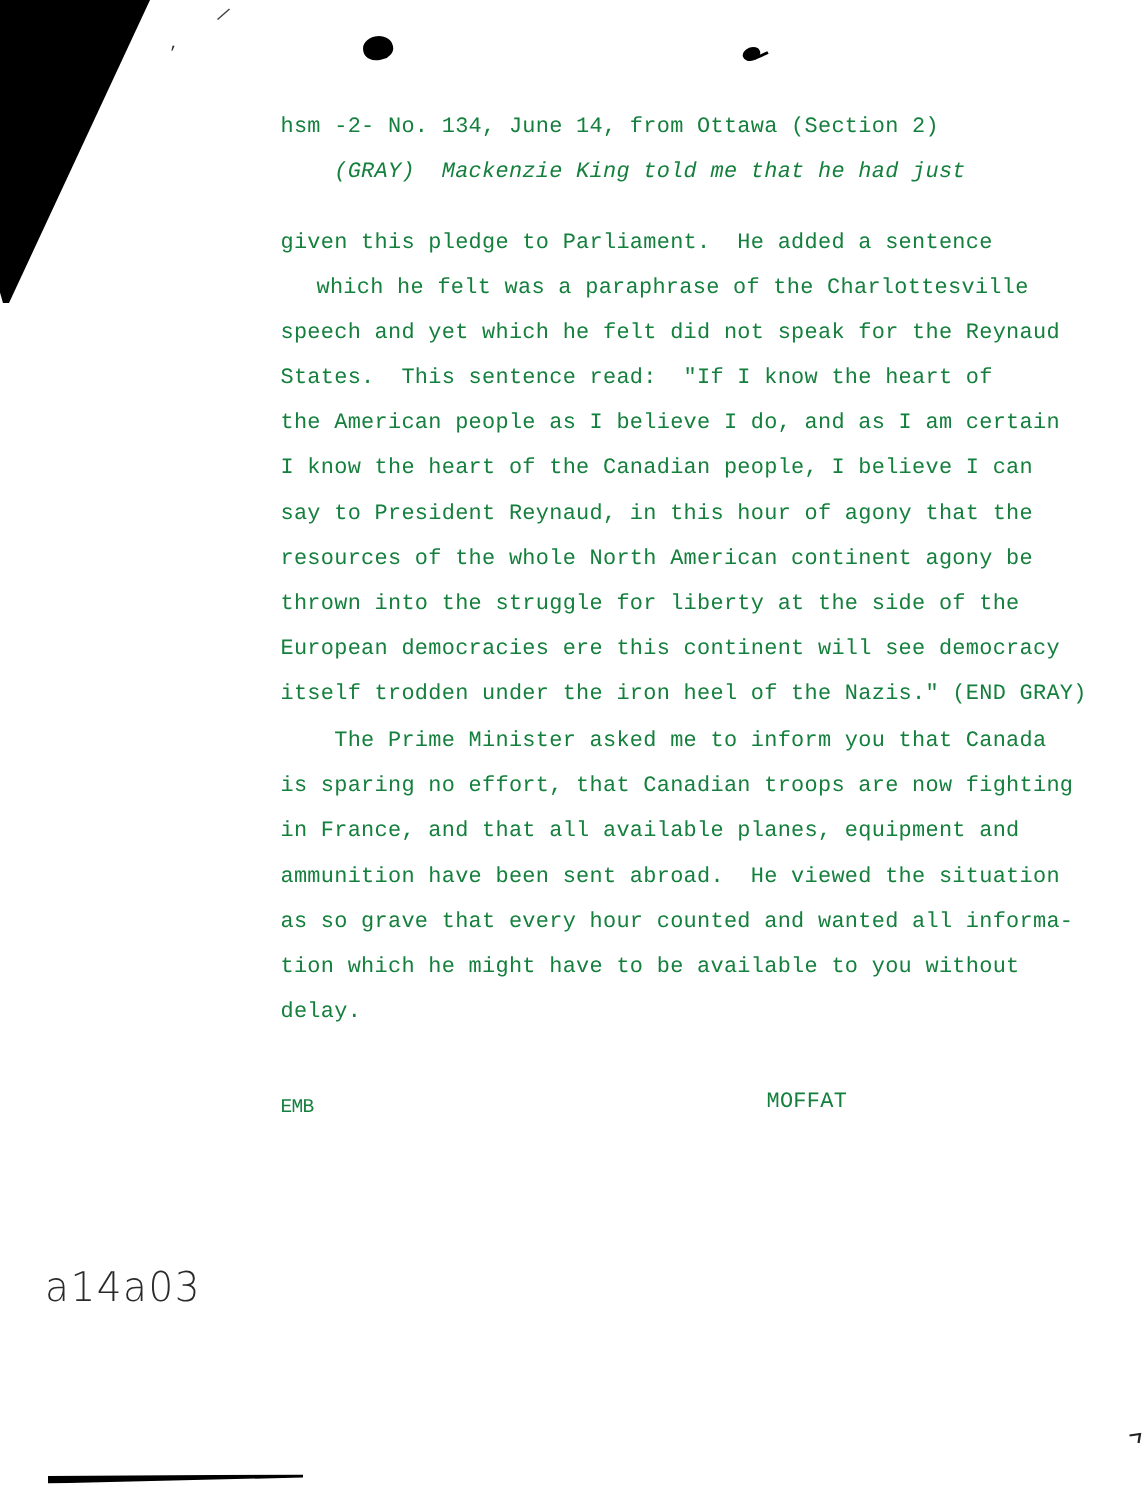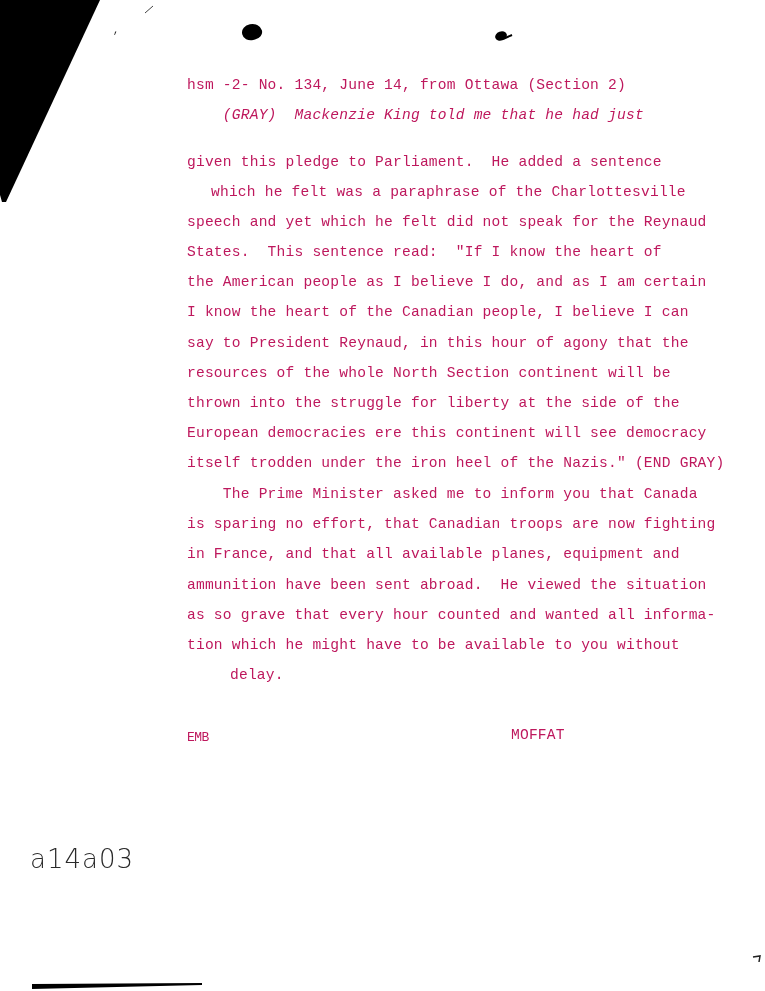--- a/index.html
+++ b/index.html
@@ -64,21 +64,21 @@
       width: 10px; height: 8px;
     }
 
     
     .line {
       position: absolute;
       white-space: pre;
       font-size: 14.6px;
       letter-spacing: 0.2px;
       line-height: 18px;
-      color: #be185d;
+      color: #15803d;
     }
     .header-line { left: 187px; top: 76px; }
     .signature { left: 511px; top: 698px; margin-top: 28px; }
     .initials { left: 187px; top: 729px; font-size: 13px; letter-spacing: -0.5px; }
 
     .handwritten {
       position: absolute;
       left: 30px; top: 844px;
       font-family: "DejaVu Sans", sans-serif;
       font-size: 26px;
@@ -116,34 +116,34 @@
 
   <div>
     <div class="line" style="left:187px; top:106px;font-style:italic;">    (GRAY)  Mackenzie King told me that he had just</div>
     <div class="line" style="left:187px; top:153px;text-align:center;">given this pledge to Parliament.  He added a sentence</div>
     <div class="line" style="left:187px; top:183px;margin-left:24px;">which he felt was a paraphrase of the Charlottesville</div>
     <div class="line" style="left:187px; top:213px;">speech and yet which he felt did not speak for the Reynaud</div>
     <div class="line" style="left:187px; top:243px;">States.  This sentence read:  "If I know the heart of</div>
     <div class="line" style="left:187px; top:273px;">the American people as I believe I do, and as I am certain</div>
     <div class="line" style="left:187px; top:303px;">I know the heart of the Canadian people, I believe I can</div>
     <div class="line" style="left:187px; top:334px;">say to President Reynaud, in this hour of agony that the</div>
-    <div class="line" style="left:187px; top:364px;">resources of the whole North Section continent will be</div>
+    <div class="line" style="left:187px; top:364px;">resources of the whole North American continent agony be</div>
     <div class="line" style="left:187px; top:394px;">thrown into the struggle for liberty at the side of the</div>
     <div class="line" style="left:187px; top:424px;">European democracies ere this continent will see democracy</div>
     <div class="line" style="left:187px; top:454px;">itself trodden under the iron heel of the Nazis." (END GRAY)</div>
   </div>
 
   <div>
     <div class="line" style="left:187px; top:485px;">    The Prime Minister asked me to inform you that Canada</div>
     <div class="line" style="left:187px; top:515px;">is sparing no effort, that Canadian troops are now fighting</div>
     <div class="line" style="left:187px; top:545px;">in France, and that all available planes, equipment and</div>
     <div class="line" style="left:187px; top:576px;">ammunition have been sent abroad.  He viewed the situation</div>
     <div class="line" style="left:187px; top:606px;">as so grave that every hour counted and wanted all informa-</div>
     <div class="line" style="left:187px; top:636px;">tion which he might have to be available to you without</div>
-    <div class="line" style="left:187px; top:666px;margin-left:43px;">delay.</div>
+    <div class="line" style="left:187px; top:666px;">delay.</div>
   </div>
 
   <div class="line signature">MOFFAT</div>
   <div class="line initials">EMB</div>
 
   <div class="handwritten">a14a03</div>
 
 </div>
 
 </body></html>

